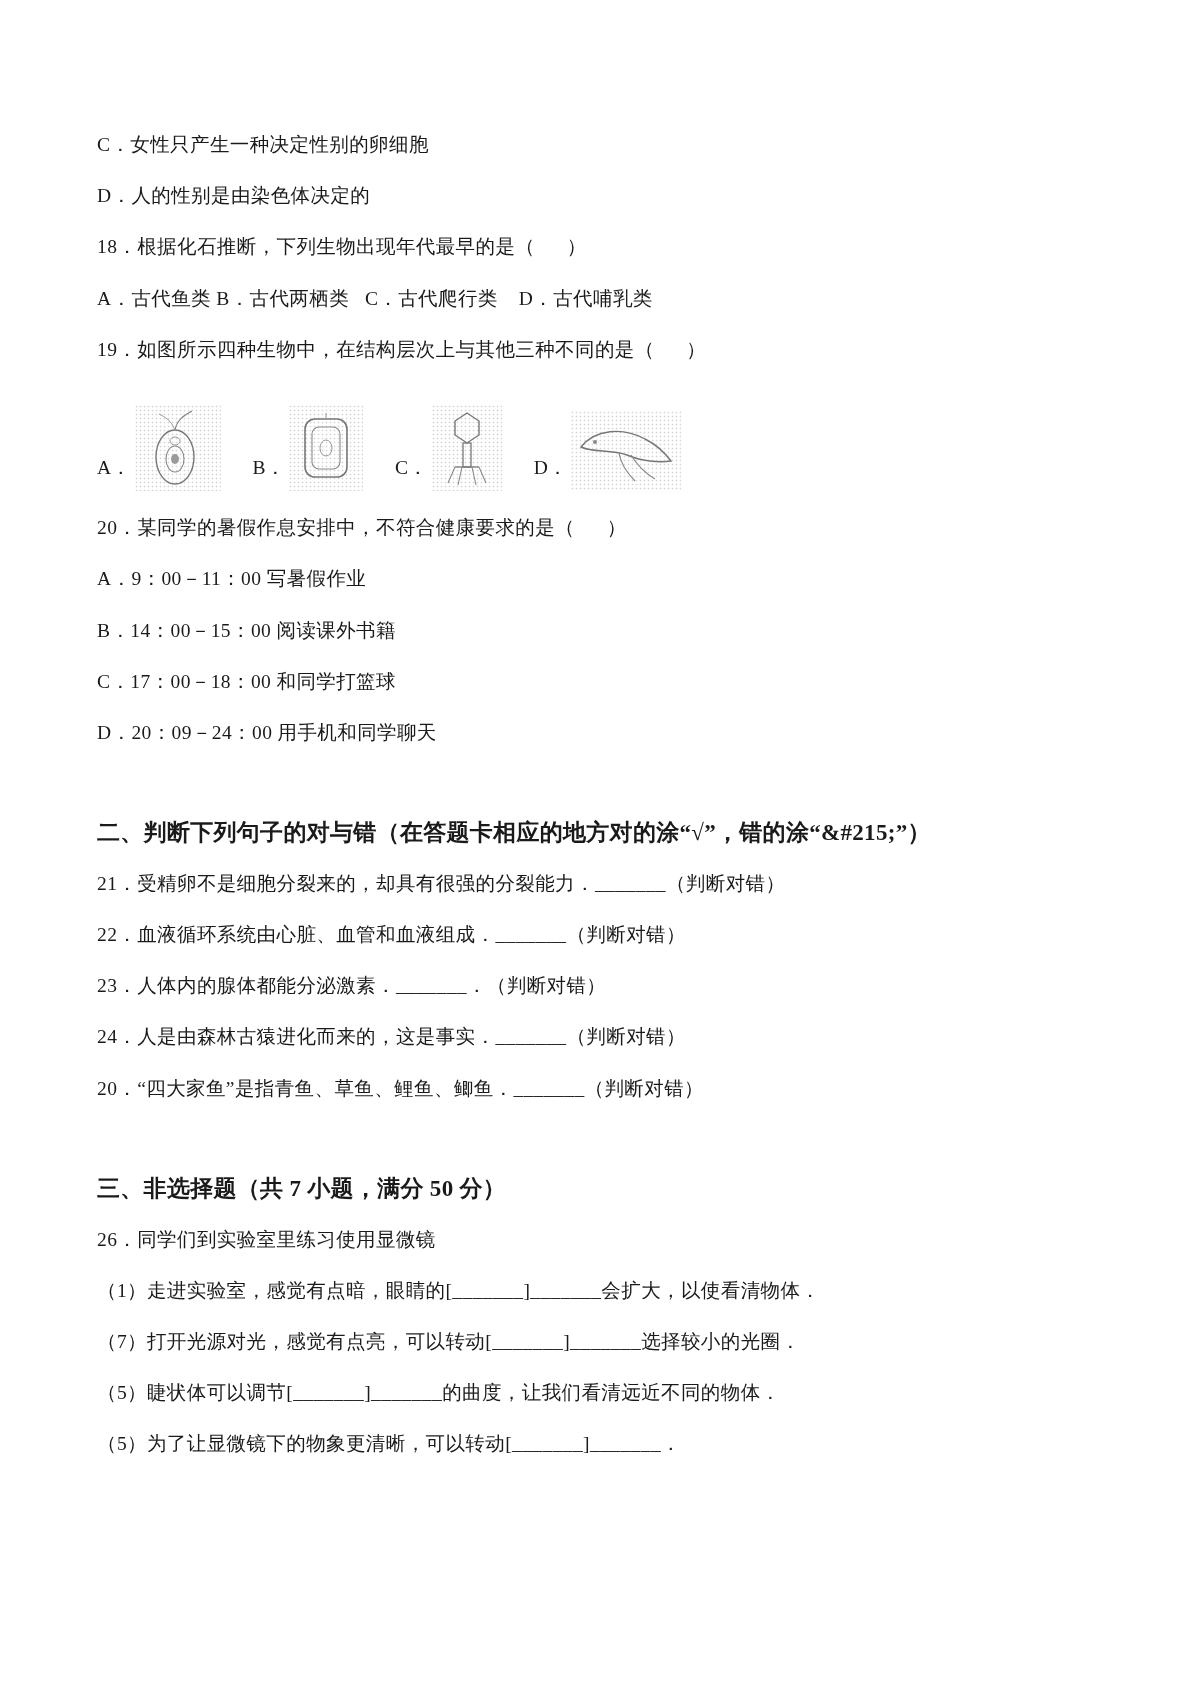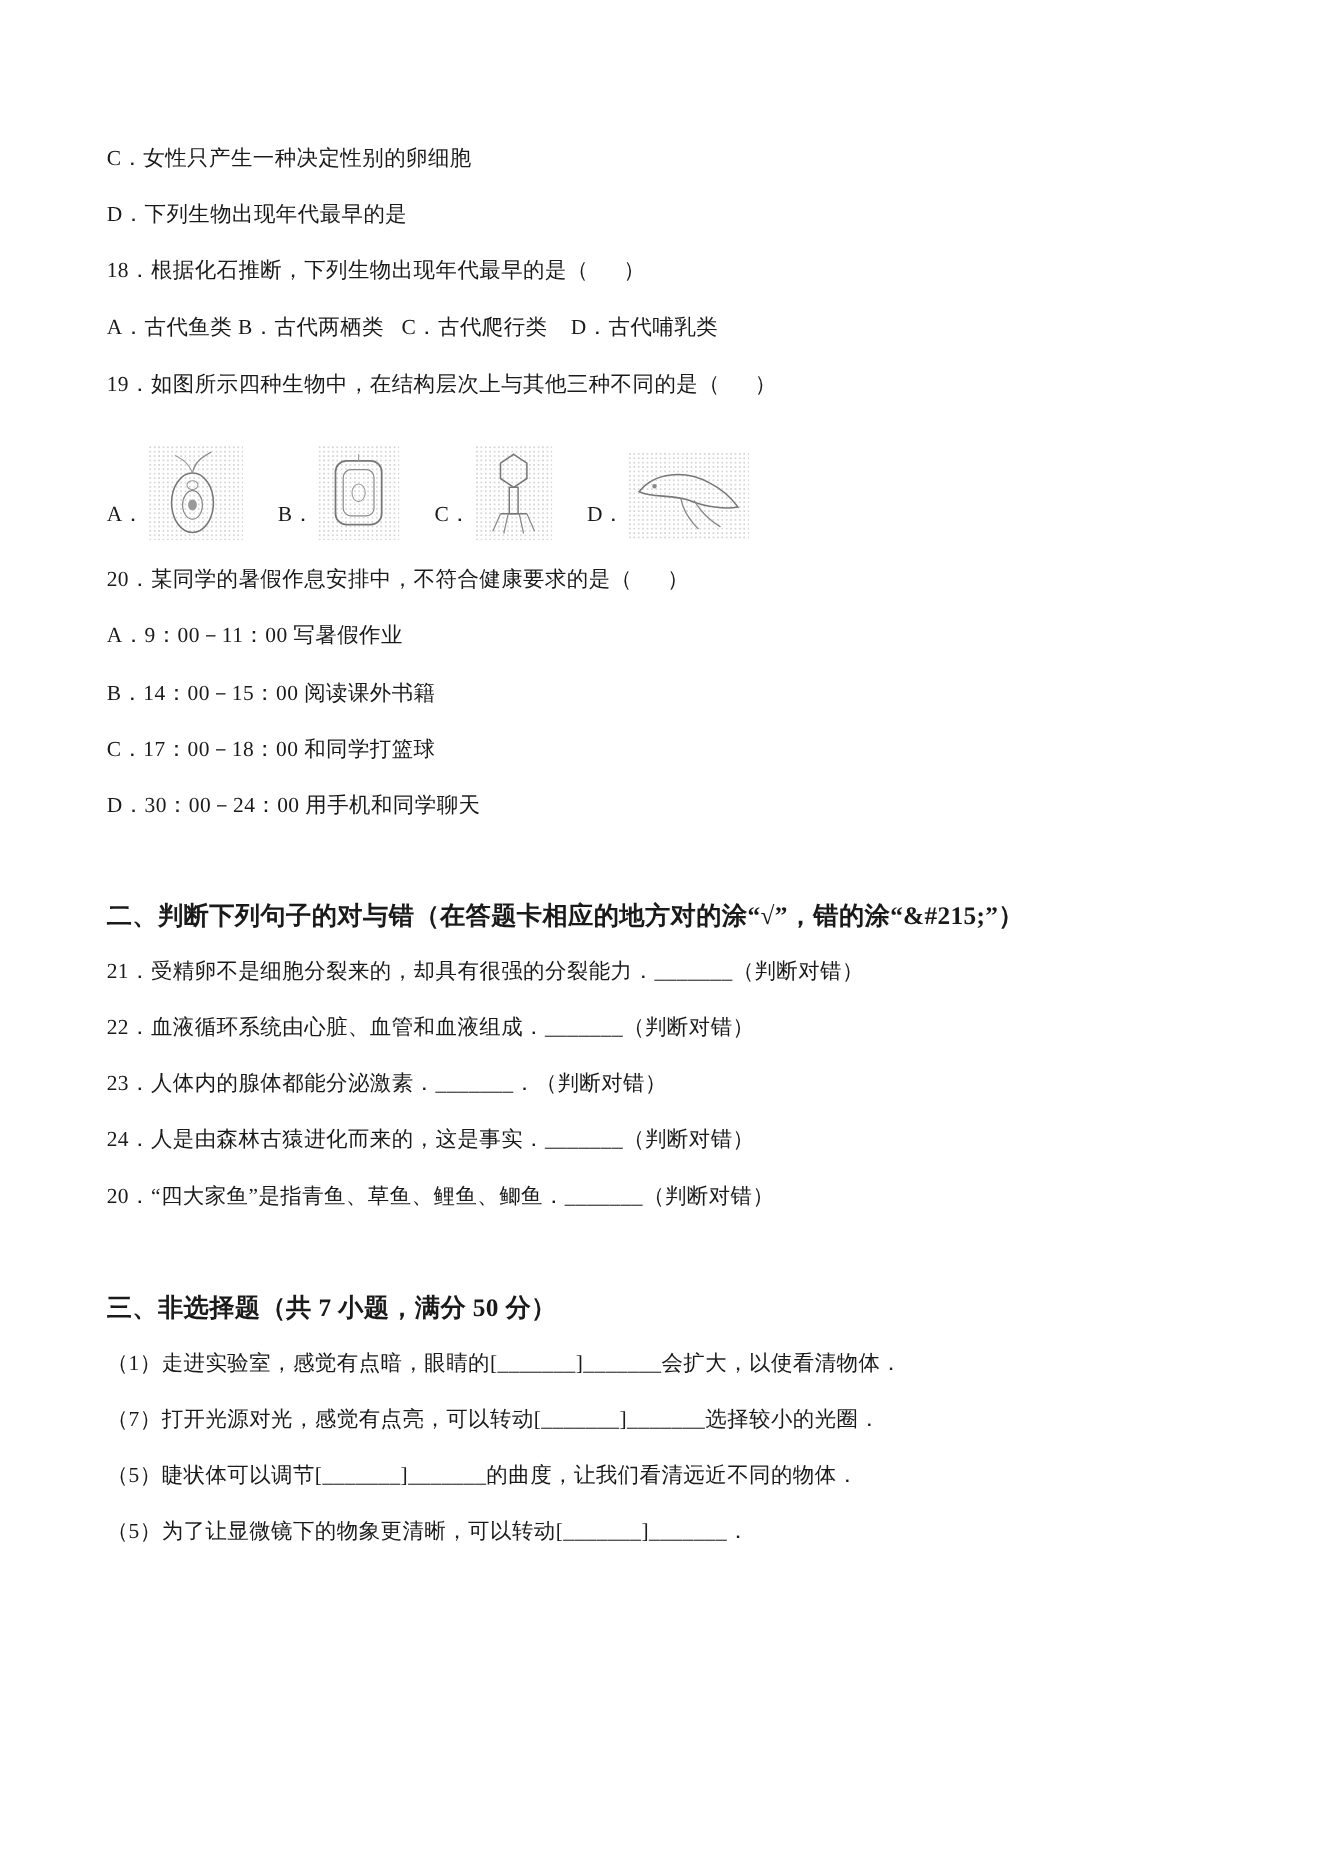--- a/index.html
+++ b/index.html
@@ -80,21 +80,21 @@
   .fig-d { width: 110px; height: 80px; }
   .fig-box svg { position: absolute; left: 0; top: 0; }
 </style>
 </head>
 <body>
 
 <div class="page">
   <div class="content">
 
     <p class="line">C．女性只产生一种决定性别的卵细胞</p>
-    <p class="line">D．下列生物出现年代最早的是</p>
+    <p class="line">D．人的性别是由染色体决定的</p>
     <p class="line">18．根据化石推断，下列生物出现年代最早的是（      ）</p>
     <p class="line">A．古代鱼类 B．古代两栖类   C．古代爬行类    D．古代哺乳类</p>
     <p class="line">19．如图所示四种生物中，在结构层次上与其他三种不同的是（      ）</p>
 
     <div class="fig-row">
 
       <div class="fig-item">
         <span class="fig-label">A．</span>
         <div class="fig-box fig-a">
           <svg width="86" height="86" viewBox="0 0 86 86">
@@ -143,33 +143,34 @@
           </svg>
         </div>
       </div>
 
     </div>
 
     <p class="line">20．某同学的暑假作息安排中，不符合健康要求的是（      ）</p>
     <p class="opt-line">A．9：00－11：00 写暑假作业</p>
     <p class="opt-line">B．14：00－15：00 阅读课外书籍</p>
     <p class="opt-line">C．17：00－18：00 和同学打篮球</p>
-    <p class="opt-line">D．30：00－24：00 用手机和同学聊天</p>
+    <p class="opt-line">D．20：09－24：00 用手机和同学聊天</p>
 
     <div class="gap-lg"></div>
 
     <p class="section-head">二、判断下列句子的对与错（在答题卡相应的地方对的涂“√”，错的涂“&amp;#215;”）</p>
     <p class="line">21．受精卵不是细胞分裂来的，却具有很强的分裂能力．_______（判断对错）</p>
     <p class="line">22．血液循环系统由心脏、血管和血液组成．_______（判断对错）</p>
     <p class="line">23．人体内的腺体都能分泌激素．_______．（判断对错）</p>
     <p class="line">24．人是由森林古猿进化而来的，这是事实．_______（判断对错）</p>
     <p class="line">20．“四大家鱼”是指青鱼、草鱼、鲤鱼、鲫鱼．_______（判断对错）</p>
 
     <div class="gap-lg"></div>
 
     <p class="section-head">三、非选择题（共 7 小题，满分 50 分）</p>
+    <p class="line">26．同学们到实验室里练习使用显微镜</p>
     <p class="line">（1）走进实验室，感觉有点暗，眼睛的[_______]_______会扩大，以使看清物体．</p>
     <p class="line">（7）打开光源对光，感觉有点亮，可以转动[_______]_______选择较小的光圈．</p>
     <p class="line">（5）睫状体可以调节[_______]_______的曲度，让我们看清远近不同的物体．</p>
     <p class="line">（5）为了让显微镜下的物象更清晰，可以转动[_______]_______．</p>
 
   </div>
 </div>
 
 </body></html>

